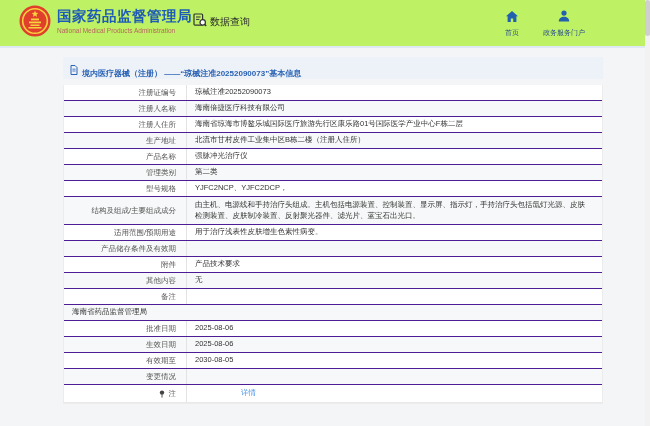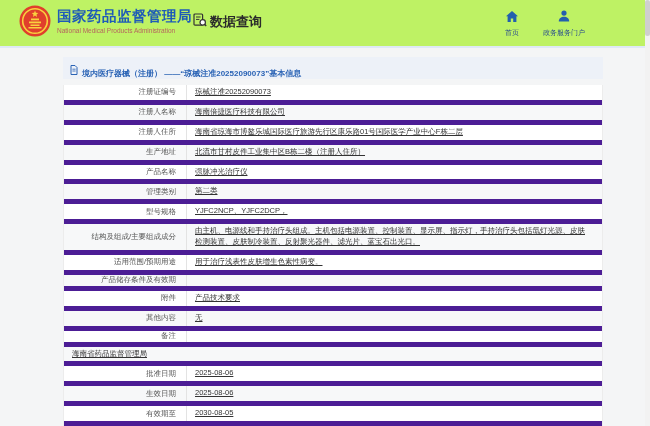--- a/index.html
+++ b/index.html
@@ -5,37 +5,37 @@
   * { margin:0; padding:0; box-sizing:border-box; }
   body { background:#ddd; font-family:"Liberation Sans","DejaVu Sans",sans-serif; }
   .screen { position:relative; width:650px; height:426px; background:#f4f5f6; overflow:hidden; margin:0 auto; }
 
   
   .header { position:absolute; left:0; top:0; width:650px; height:48px; background:#bef264; border-bottom:2px solid #dfe9f6; }
   .emblem { position:absolute; left:19px; top:5px; width:32px; height:32px; }
   .brand-title { position:absolute; left:57px; top:7px; font-size:14.5px; font-weight:bold; color:#1e5bb8; letter-spacing:0.5px; white-space:nowrap; }
   .brand-sub { position:absolute; left:57px; top:27px; font-size:6.5px; color:#b5655f; white-space:nowrap; }
   .dataquery { position:absolute; left:193px; top:13px; display:flex; align-items:center; gap:3px; cursor:pointer; }
-  .dataquery .dq-label { font-size:13px; color:#2b2b2b; font-weight:700; }
+  .dataquery .dq-label { font-size:10px; color:#2b2b2b; font-weight:400; }
   .hnav { position:absolute; top:8px; display:flex; flex-direction:column; align-items:center; gap:2px; cursor:pointer; }
   .hnav-home { left:498px; width:28px; }
   .hnav-portal { left:540px; width:48px; }
   .hnav .hnav-label { font-size:7px; color:#2a4d8f; white-space:nowrap; }
 
   
   .crumb-bar { position:absolute; left:63px; top:57px; width:540px; height:22px; background:#edf1f8; display:flex; align-items:flex-end; padding-left:7px; gap:4px; }
   .crumb-text { font-size:8px; font-weight:bold; color:#2a63b5; white-space:nowrap; }
 
   
   .card { position:absolute; left:63px; top:85px; width:540px; background:#ffffff; border:1px solid #ececec; border-top:none; }
-  .row { display:flex; align-items:stretch; border-bottom:5px solid #4c1d95; min-height:16px; }
+  .row { display:flex; align-items:stretch; border-bottom:1px solid #4c1d95; min-height:16px; }
   .row:nth-child(even) { background:#f7f8f9; }
   .row:last-child { border-bottom:1px solid #e9e9e9; }
   .cell-label { width:123px; border-right:1px solid #e3e3e3; display:flex; align-items:center; justify-content:flex-end; gap:2px; padding-right:10px; font-size:7.5px; color:#555; white-space:nowrap; }
-  .cell-value { flex:1; display:flex; align-items:center; padding:2px 12px 2px 8px; font-size:7.5px; color:#333; line-height:1.45;text-decoration:underline; }
+  .cell-value { flex:1; display:flex; align-items:center; padding:2px 12px 2px 8px; font-size:7.5px; color:#333; line-height:1.45; }
   .row-tall { min-height:28px; }
   .row-last { min-height:18px; }
   .detail-link { color:#3f8ee8; text-decoration:none; cursor:pointer;margin-left:46px; }
   .pin-icon { display:inline-flex; margin-right:2px; }
 
   
   .scrollbar { position:absolute; right:0; top:0; width:5px; height:426px; background:#f2f2f2; }
   .scroll-thumb { position:absolute; right:0; top:0; width:5px; height:36px; background:#cfcfcf; border-radius:3px; }
 </style>
 </head>

